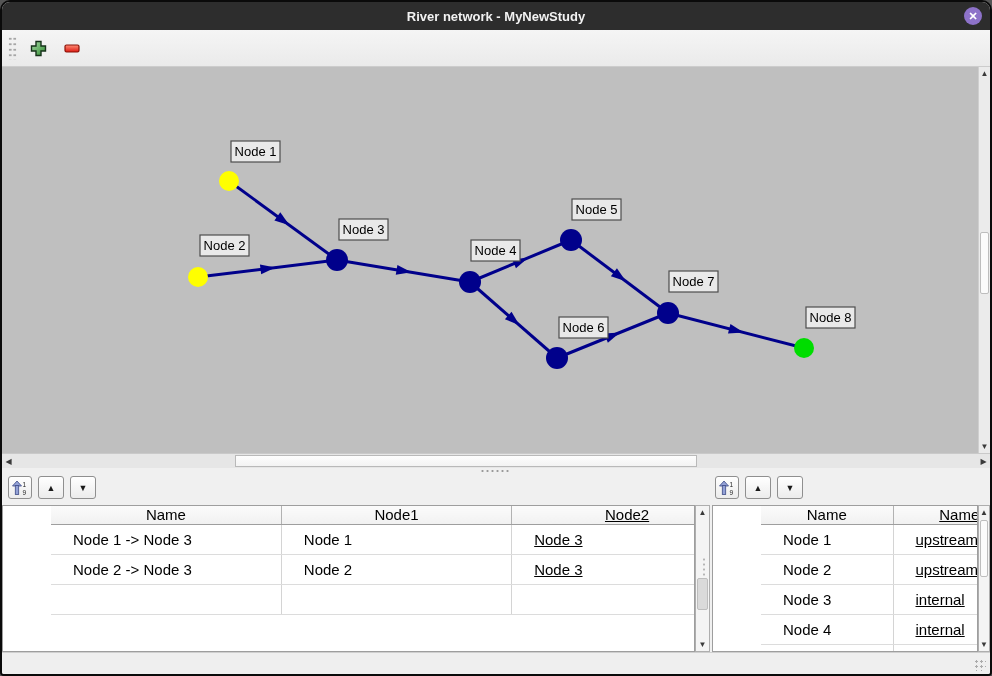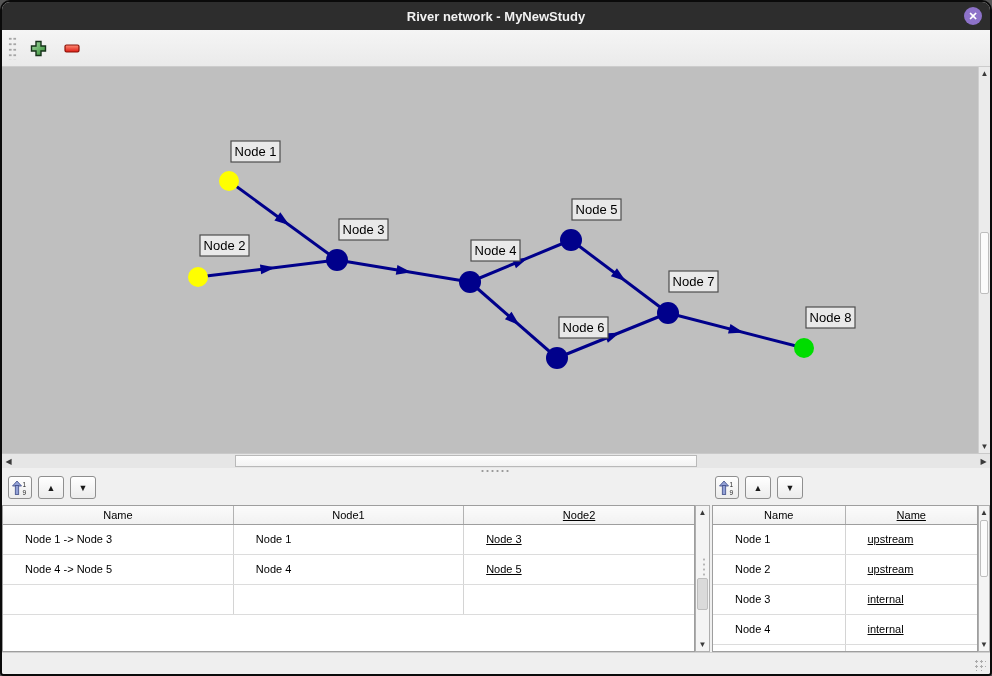--- a/index.html
+++ b/index.html
@@ -86,21 +86,21 @@
     border:1px solid #8f8f8f; border-radius:3px;
     display:flex; align-items:center; justify-content:center; cursor:pointer;
     font-size:9px; color:#1a1a1a;
   }
 
   
   .tables { position:absolute; left:0; top:503px; width:988px; height:147px; background:#f0f0f0; }
   .tbl-wrap { position:absolute; top:0; height:147px; overflow:hidden; background:#fff; border:1px solid #9e9e9e; }
   .tbl-wrap.left  { left:0;   width:693px; }
   .tbl-wrap.right { left:710px; width:266px; }
-  table.grid { border-collapse:collapse; width:100%; table-layout:fixed; font-size:11px; color:#000; }
+  table.grid { border-collapse:collapse; width:100%; table-layout:fixed; font-size:15px; color:#000;margin-left:48px; }
   table.grid th {
     height:18px; font-weight:normal; text-align:center;
     background:linear-gradient(#fbfbfb,#f1f1f1);
     border-right:1px solid #b2b2b2; border-bottom:1px solid #9e9e9e;
     overflow:hidden; white-space:nowrap;
   }
   table.grid td {
     height:30px; padding-left:22px; background:#fff;
     border-right:1px solid #d4d4d4; border-bottom:1px solid #dcdcdc;
     overflow:hidden; white-space:nowrap;
@@ -272,23 +272,23 @@
                 <th>Node2</th>
               </tr>
             </thead>
           <tbody>
               <tr>
                 <td>Node 1 -&gt; Node 3</td>
                 <td>Node 1</td>
                 <td>Node 3</td>
               </tr>
               <tr>
-                <td>Node 4 -&gt; Node 5</td>
-                <td>Node 4</td>
-                <td>Node 5</td>
+                <td>Node 2 -&gt; Node 3</td>
+                <td>Node 2</td>
+                <td>Node 3</td>
               </tr>
               <tr>
                 <td></td>
                 <td></td>
                 <td></td>
               </tr>
             </tbody>
         </table>
       </div>
       <div class="tbl-vscroll left">

